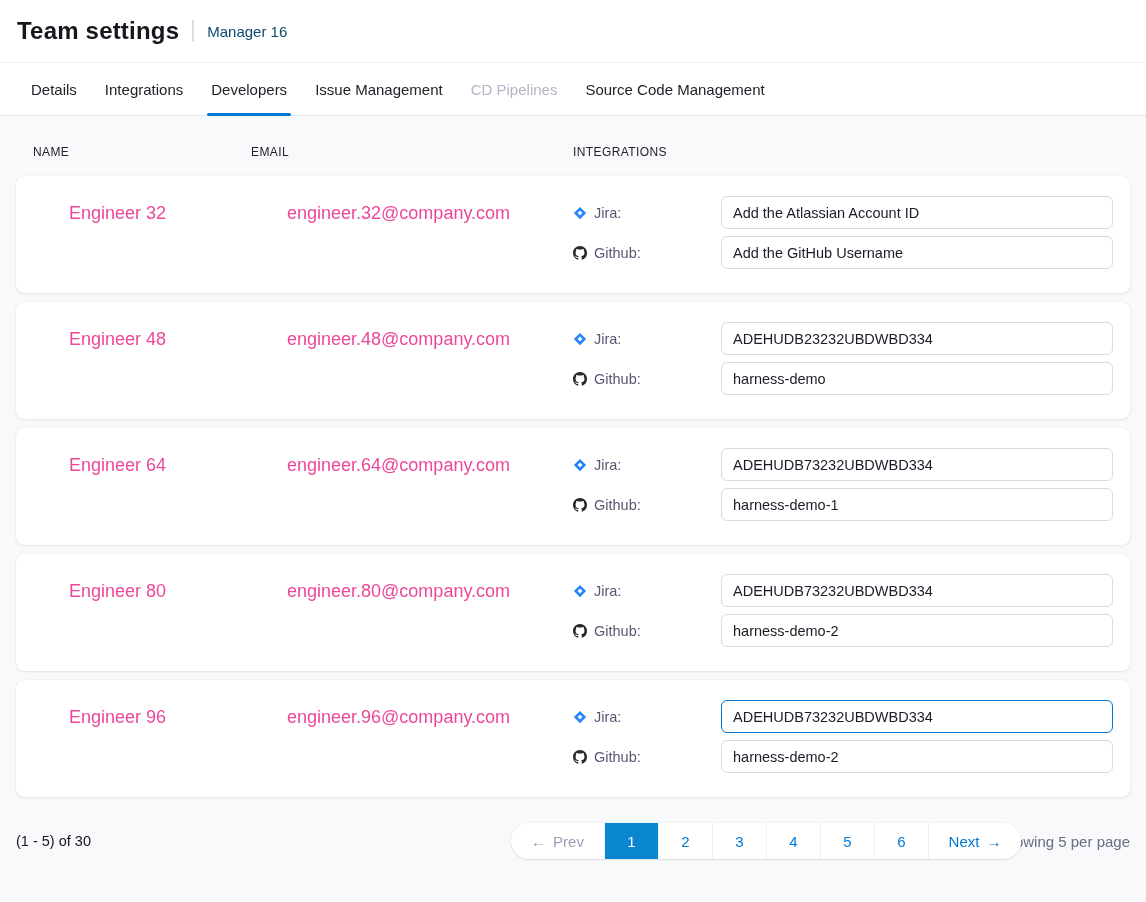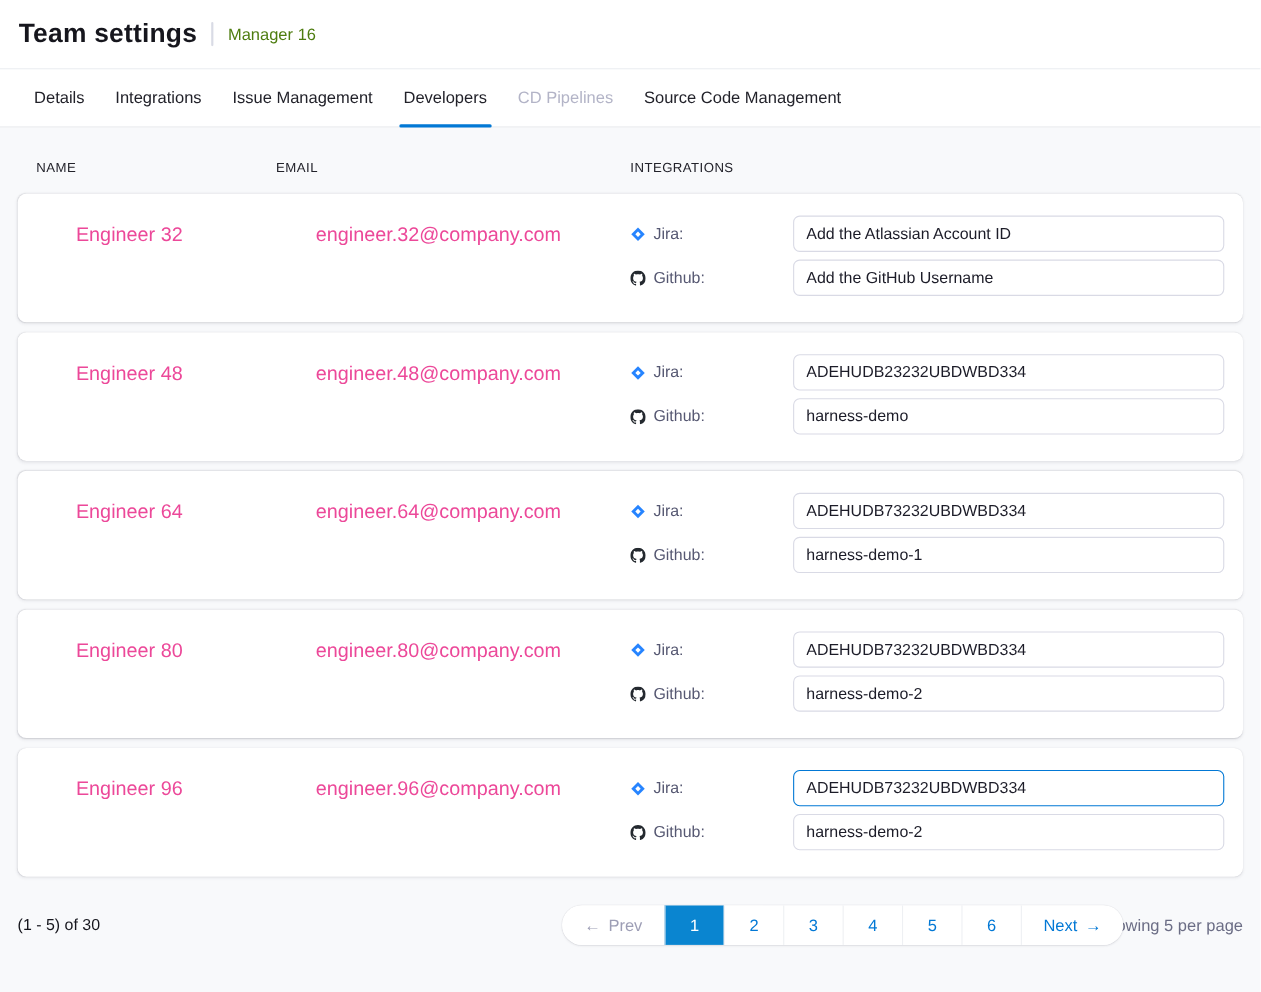--- a/index.html
+++ b/index.html
@@ -3,21 +3,21 @@
 <meta charset="utf-8">
 <style>
   * { margin:0; padding:0; box-sizing:border-box; }
   html,body { width:1146px; height:902px; background:#fff;
     font-family:"Liberation Sans","DejaVu Sans",sans-serif; color:#1c1c28; }
 
   
   .header { height:62px; display:flex; align-items:center; padding:0 17px; background:#fff; }
   .page-title { font-size:24px; font-weight:700; color:#16161d; letter-spacing:.2px; }
   .title-divider { width:2px; height:22px; background:#d9dbe5; margin:0 13px; border-radius:1px; }
-  .subtitle { font-size:15px; color:#4d7c0f; }
+  .subtitle { font-size:15px; color:#0c4a6e; }
 
   
   .tabbar { height:54px; display:flex; align-items:stretch; padding-left:17px;
     background:#fff; border-top:1px solid #eceef2; border-bottom:1px solid #e3e5ea; }
   .tab { padding:0 14px; display:flex; align-items:center; font-size:15px;
     font-weight:500; color:#22222a; position:relative; cursor:pointer; white-space:nowrap; }
   .tab.active::after { content:""; position:absolute; left:10px; right:10px; bottom:-1px;
     height:3px; border-radius:3px; background:#0278d5; }
   .tab.disabled { color:#b3b4c7; cursor:default; }
 
@@ -62,22 +62,22 @@
 
 <div class="header">
   <div class="page-title">Team settings</div>
   <div class="title-divider"></div>
   <div class="subtitle">Manager 16</div>
 </div>
 
 <div class="tabbar">
   <div class="tab">Details</div>
   <div class="tab">Integrations</div>
+  <div class="tab active">Developers</div>
   <div class="tab">Issue Management</div>
-  <div class="tab active">Developers</div>
   <div class="tab disabled">CD Pipelines</div>
   <div class="tab">Source Code Management</div>
 </div>
 
 <div class="main">
 
   <div class="col-headers">
     <div class="col-header">NAME</div>
     <div class="col-header">EMAIL</div>
     <div class="col-header">INTEGRATIONS</div>

